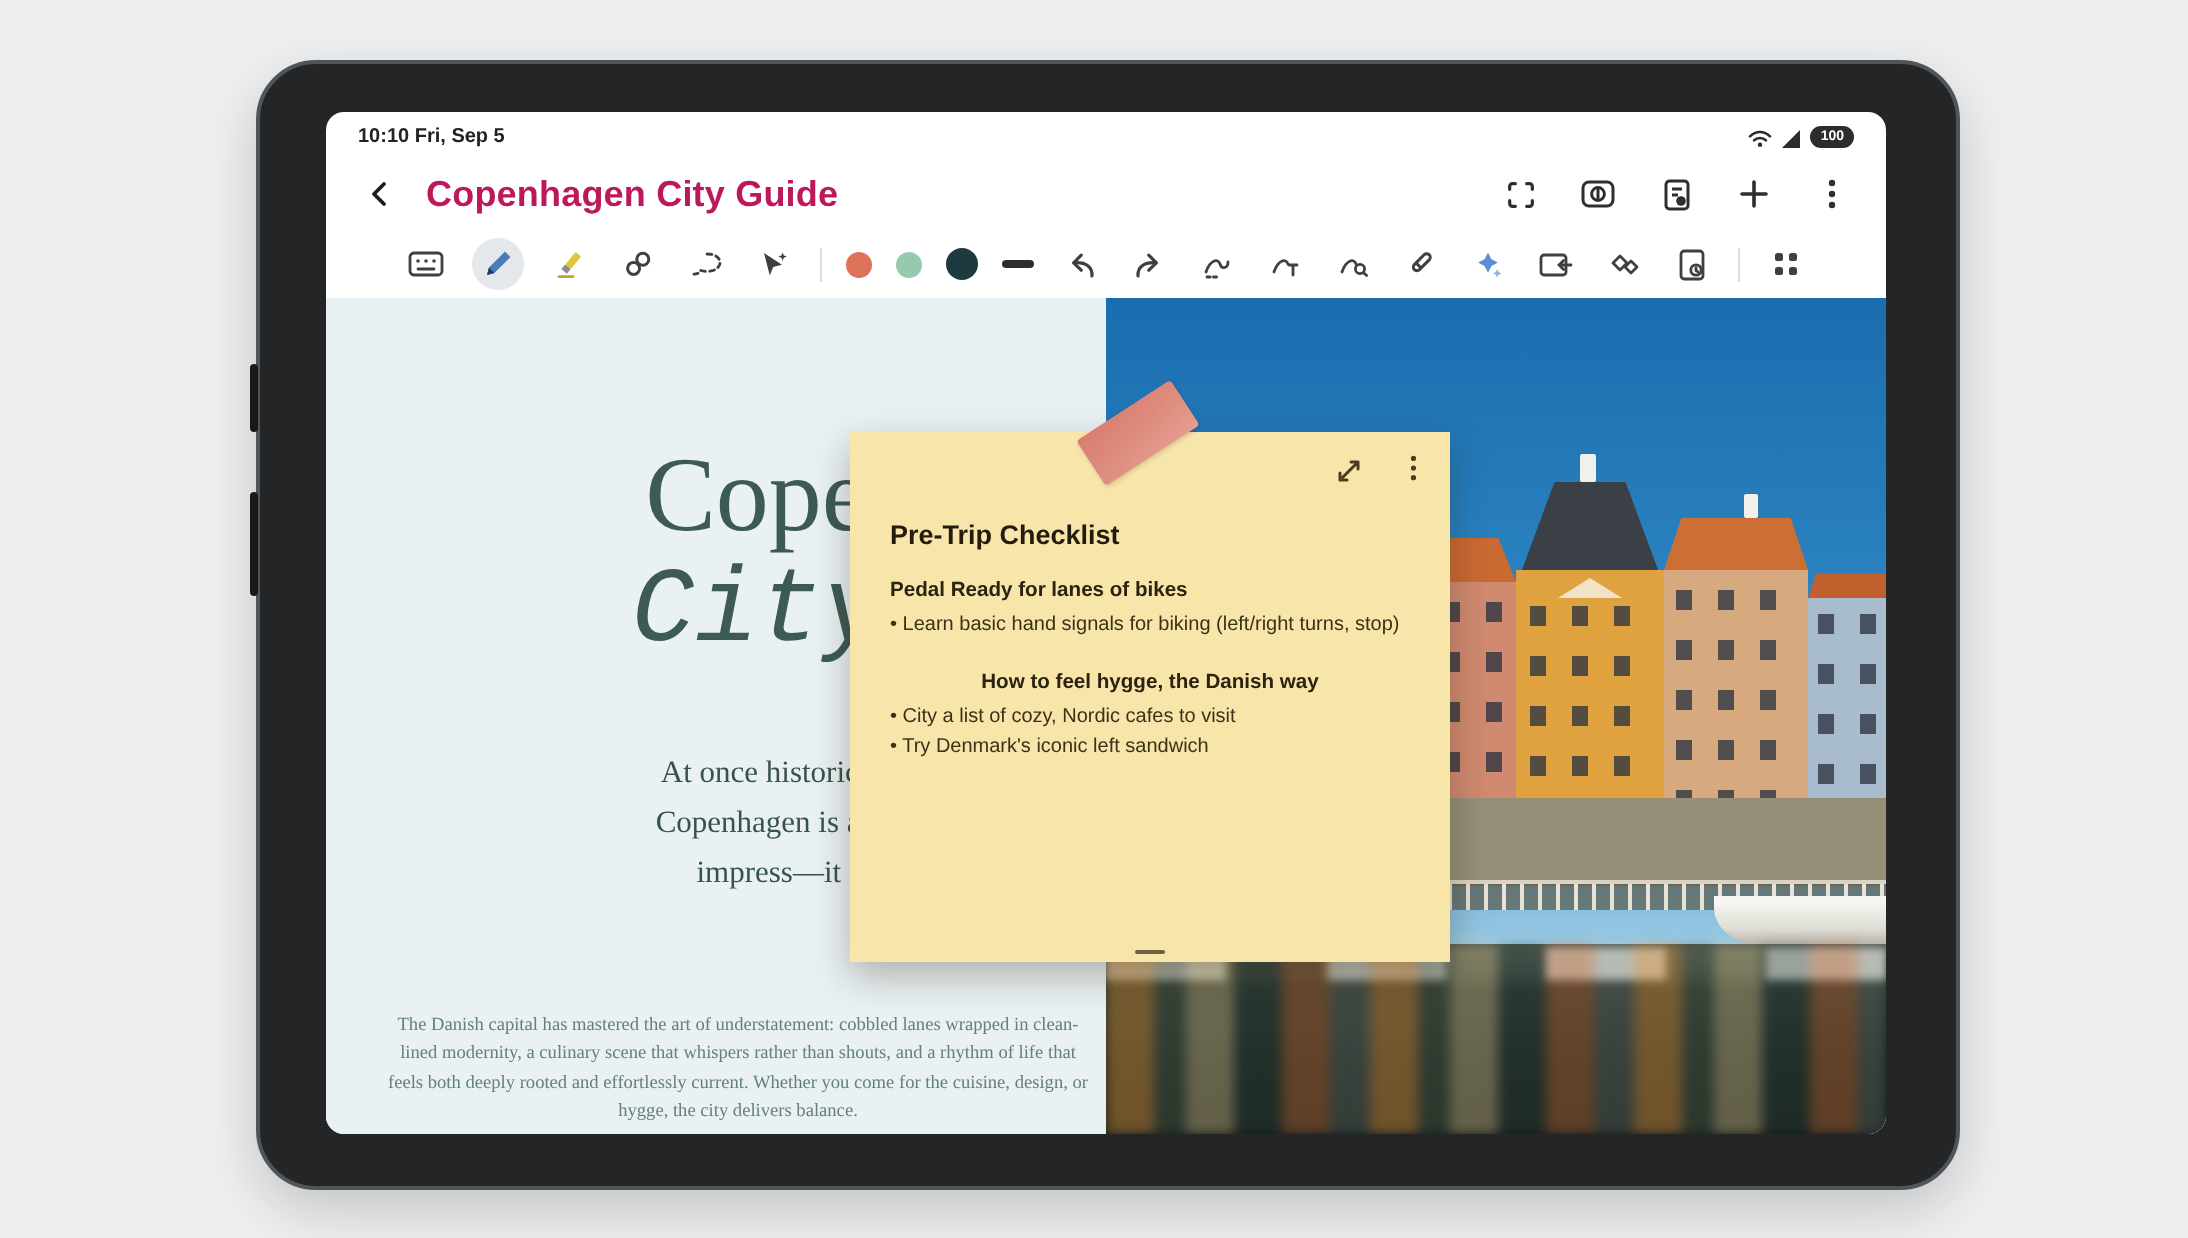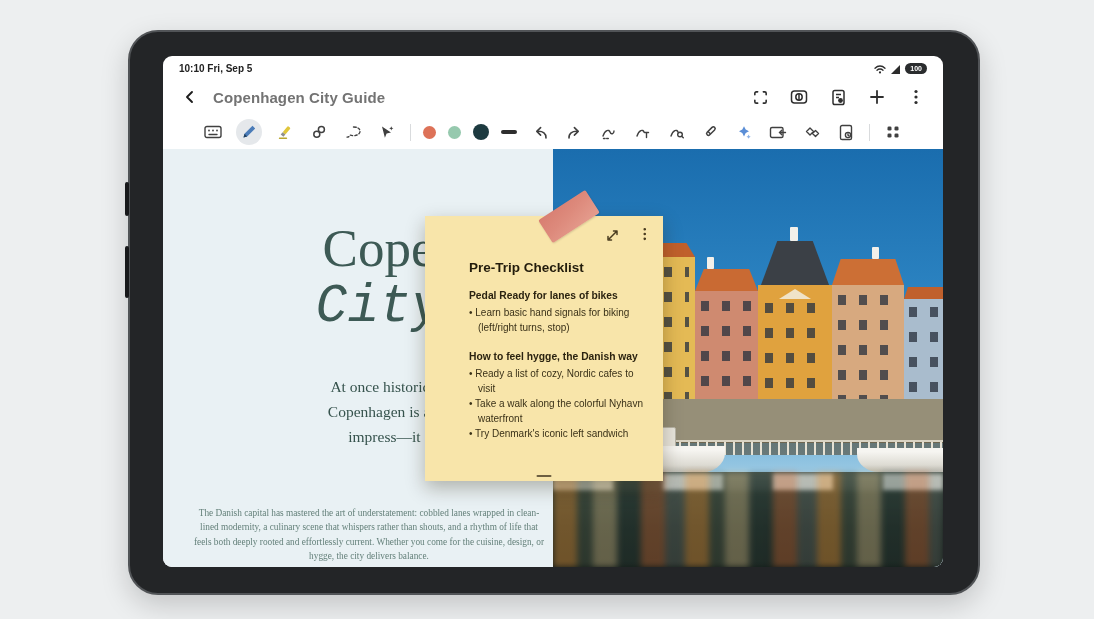--- a/index.html
+++ b/index.html
@@ -15,21 +15,21 @@
 
   
   .statusbar{height:21px;display:flex;justify-content:space-between;align-items:center;padding:2px 16px 0;}
   .statusbar .dt{font-size:10px;font-weight:700;color:#222;}
   .status-icons{display:flex;align-items:center;gap:4px;}
   .batt{background:#2a2c2e;color:#fff;font-size:7px;font-weight:700;border-radius:7px;
         padding:1px 5px;line-height:9px;}
 
   
   .titlebar{height:36px;display:flex;align-items:center;padding:0 18px;gap:14px;}
-  .doc-title-text{font-size:15px;font-weight:700;color:#737373;letter-spacing:.1px;}
+  .doc-title-text{font-size:18px;font-weight:700;color:#be185d;letter-spacing:.1px;}
   .tb-right{margin-left:auto;display:flex;align-items:center;gap:21px;}
   .ticon{display:inline-flex;width:18px;height:18px;align-items:center;justify-content:center;cursor:pointer;}
 
   
   .toolbar{height:34px;display:flex;align-items:center;justify-content:center;gap:12px;}
   .tool{display:inline-flex;width:22px;height:22px;align-items:center;justify-content:center;cursor:pointer;}
   .tool.sel{background:#e5e8eb;border-radius:50%;width:26px;height:26px;}
   .vdiv{width:1px;height:17px;background:#d9dbdd;}
   .dot{width:13px;height:13px;border-radius:50%;cursor:pointer;}
   .dot.coral{background:#dd7258;} .dot.mint{background:#96c9ae;}
@@ -84,22 +84,22 @@
          background:linear-gradient(180deg,#46524a 0%,#222e29 26%,#18221e 60%,#131b18 100%);}
   .reflect{position:absolute;inset:0;filter:blur(3px);opacity:.85;
            background:repeating-linear-gradient(90deg,
              rgba(216,146,62,.55) 0 24px, rgba(96,112,88,.38) 24px 40px,
              rgba(228,206,150,.45) 40px 64px, rgba(58,80,72,.35) 64px 88px,
              rgba(196,110,60,.5) 88px 112px, rgba(150,160,150,.3) 112px 132px);}
   .reflect-boats{position:absolute;left:0;right:0;top:2px;height:16px;filter:blur(2px);
            background:repeating-linear-gradient(90deg,rgba(240,240,235,.75) 0 60px,rgba(90,100,95,.2) 60px 110px);}
 
   
-  .note{position:absolute;left:262px;top:67px;width:214px;height:265px;background:#f8e5aa;
-        box-shadow:0 7px 18px rgba(40,30,0,.30);z-index:6;cursor:move;padding-left:24px;}
+  .note{position:absolute;left:262px;top:67px;width:300px;height:265px;background:#f8e5aa;
+        box-shadow:0 7px 18px rgba(40,30,0,.30);z-index:6;cursor:move;}
   .tape{position:absolute;left:116px;top:-13px;width:56px;height:27px;border-radius:2px;
         background:linear-gradient(165deg,#d87e71 0%,#dd8a7c 45%,#e59d8e 100%);
         transform:rotate(-33deg);box-shadow:0 1px 2px rgba(0,0,0,.15);}
   .note-expand{position:absolute;right:44px;top:13px;cursor:pointer;}
   .note-kebab{position:absolute;right:17px;top:11px;cursor:pointer;}
   .note-inner{padding:44px 20px 0;}
   .note-title{font-size:13.5px;font-weight:700;color:#231c0c;margin-bottom:15px;}
   .note-h{font-size:10.3px;font-weight:700;color:#2b2310;margin:11px 0 4px;}
   .note-item{font-size:10px;color:#3a3118;line-height:1.5;padding-left:9px;text-indent:-9px;}
   .note-grip{position:absolute;left:50%;bottom:4px;transform:translateX(-50%);width:15px;height:2px;
@@ -376,23 +376,22 @@
               <circle cx="2" cy="8" r="1.5"></circle>
               <circle cx="2" cy="13.5" r="1.5"></circle>
             </svg>
         </span>
         <div class="note-inner">
           <div class="note-title">Pre-Trip Checklist</div>
 
           <div class="note-h">Pedal Ready for lanes of bikes</div>
           <div class="note-item">• Learn basic hand signals for biking (left/right turns, stop)</div>
 
-          <div class="note-h" style="margin-top:16px;">How to feel hygge, the Danish way</div>
-          <div class="note-item">• Ready a list of cozy, Nordic cafes to visit</div>
-          <div class="note-item">• Take a walk along the colorful Nyhavn waterfront</div>
+          <div class="note-h" style="margin-top:16px;text-align:center;">How to feel hygge, the Danish way</div>
+          <div class="note-item">• City a list of cozy, Nordic cafes to visit</div>
           <div class="note-item">• Try Denmark's iconic left sandwich</div>
         </div>
         <div class="note-grip"></div>
       </div>
 
     </div>
   </div>
 </div>
 
 </body></html>

